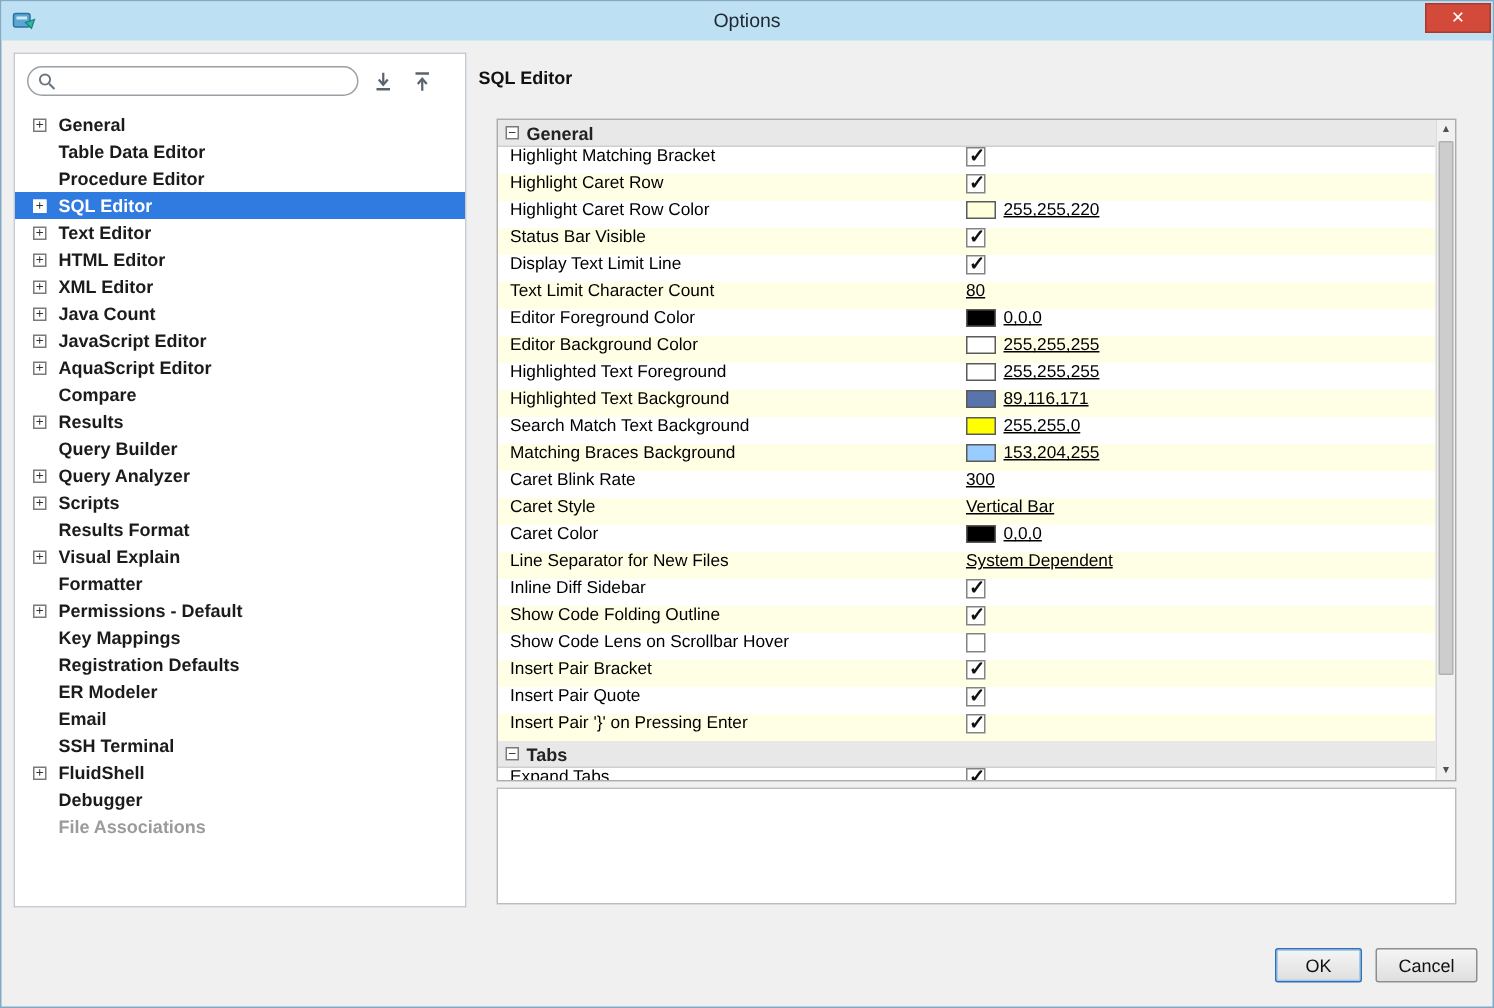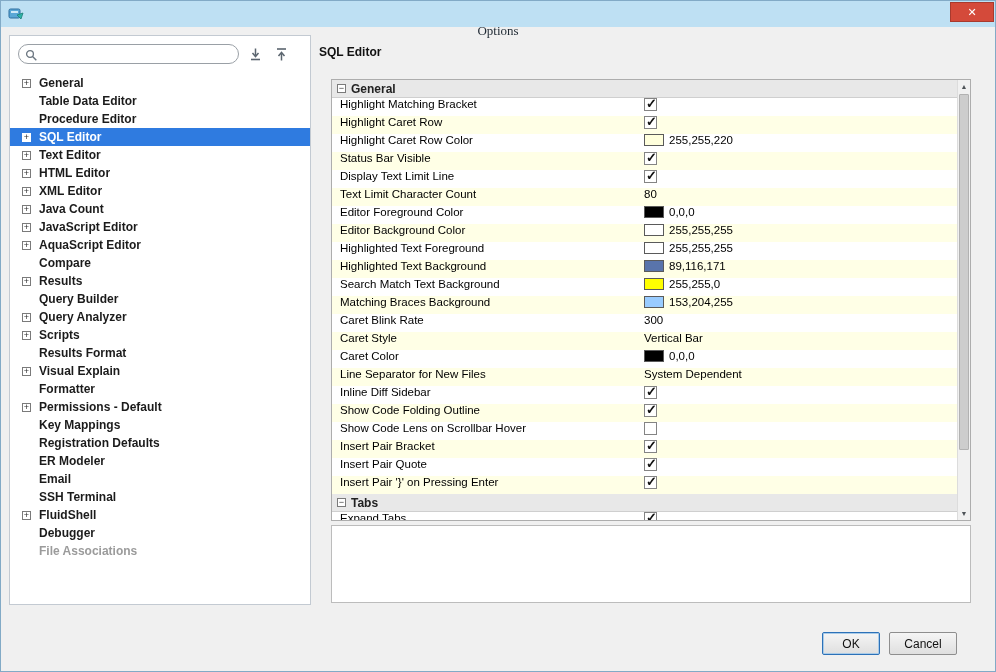--- a/index.html
+++ b/index.html
@@ -14,22 +14,22 @@
     background: #f0f0f0;
     border: 1px solid #82aac6;
   }
   
   .titlebar {
     position: absolute; top: 0; left: 0; right: 0; height: 26px;
     background: var(--titlebar, #bee0f3);
   }
   .app-icon { position: absolute; left: 7px; top: 5px; width: 16px; height: 16px; }
   .window-title {
-    position: absolute; left: 0; right: 0; top: 22px;
-    text-align: center; font-size: 13px; color: #1f2933; font-family: Liberation Serif, serif;
+    position: absolute; left: 0; right: 0; top: 5px;
+    text-align: center; font-size: 13px; color: #1f2933;
   }
   .close-btn {
     position: absolute; right: 1px; top: 1px; width: 44px; height: 20px;
     background: var(--close, #d44a3a);
     border: 1px solid #a83a2e;
     color: #fff; font-size: 11px; text-align: center; line-height: 18px;
     cursor: default;
   }
   
   .left-panel {
@@ -88,41 +88,41 @@
   .cell-value { flex: 1; display: flex; align-items: center; gap: 5px; padding-left: 2px; white-space: nowrap; }
   .checkbox {
     width: 13px; height: 13px; border: 1px solid #848484; background: #fff;
     position: relative; flex: none; cursor: default;
   }
   .checkmark {
     position: absolute; top: -3px; left: 1px;
     font-size: 13px; font-weight: bold; color: #111;
   }
   .swatch { width: 20px; height: 12px; border: 1px solid #5a5a5a; flex: none; }
-  .value-text { font-size: 11.5px; }
+  .value-text { font-size: 11.5px; text-decoration: underline; }
   
   .scrollbar { width: 13px; background: #f1f1f1; border-left: 1px solid #dcdcdc; position: relative; flex: none; }
   .sb-btn {
     position: absolute; left: 0; width: 12px; height: 13px;
     font-size: 7px; color: #4e5358; text-align: center; line-height: 13px;
     background: #f1f1f1;
   }
   .sb-up { top: 0; }
   .sb-down { bottom: 0; }
   .sb-thumb {
     position: absolute; left: 1px; width: 10px; top: 14px; height: 356px;
     background: #cdcdcd; border: 1px solid #b2b2b2; border-radius: 1px;
   }
   
   .description-box {
     position: absolute; left: 330px; top: 524px; width: 640px; height: 78px;
     background: #fff; border: 1px solid #bcbcbc;
   }
   
-  .footer { position: absolute; right: 38px; bottom: 16px; display: flex; gap: 9px; }
+  .footer { position: absolute; right: 10px; bottom: 16px; display: flex; gap: 9px; }
   .btn {
     height: 23px; padding: 0 10px; font-size: 12px; color: #111;
     font-family: "Liberation Sans", sans-serif;
     background: linear-gradient(#f5f5f5, #dfdfdf);
     border: 1px solid #8e8e8e; border-radius: 2px; cursor: default;
   }
   .btn.primary { min-width: 58px; border-color: #2c71b8; box-shadow: 0 0 0 1px #a9cbe8 inset; }
   .btn.secondary { min-width: 68px; }
 </style>
 </head>

